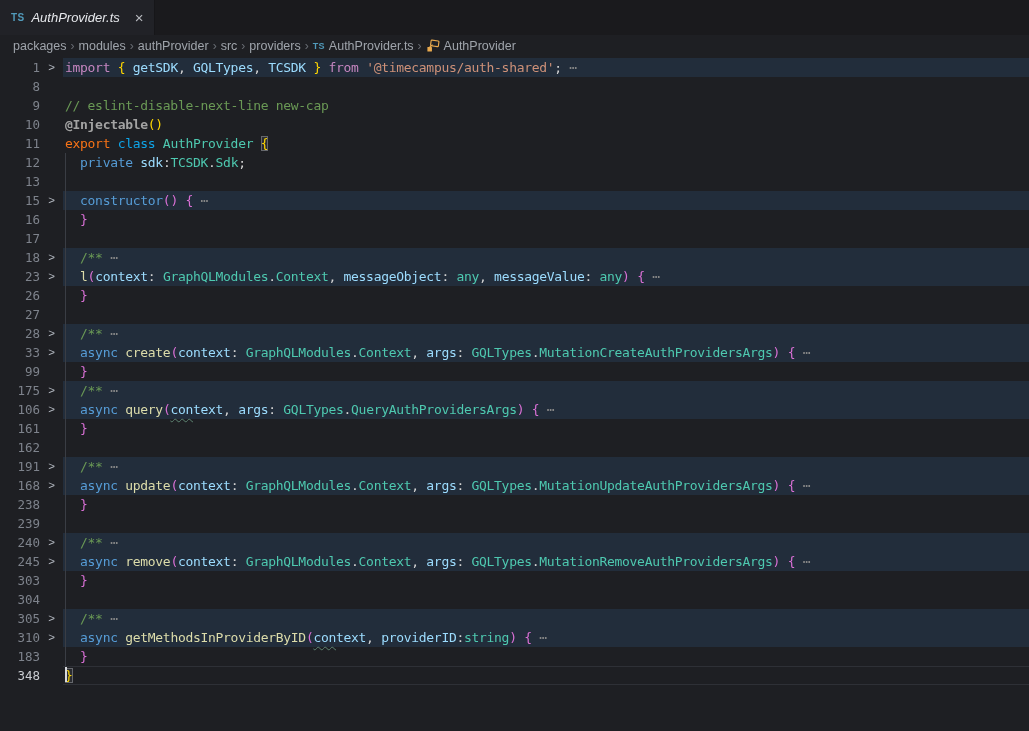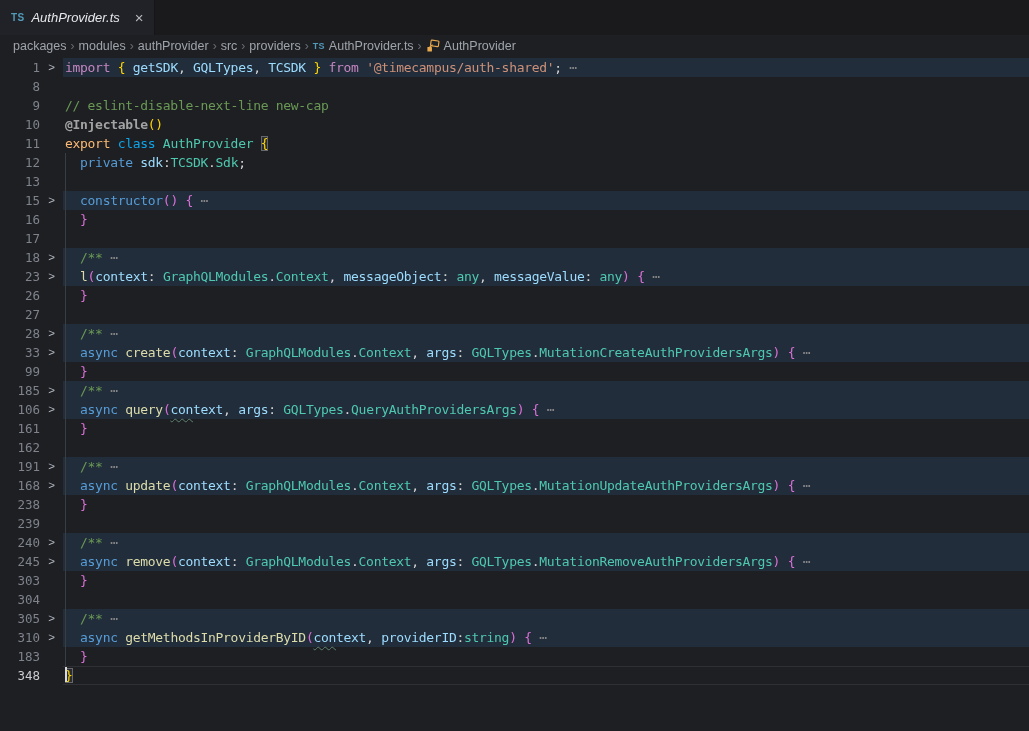--- a/index.html
+++ b/index.html
@@ -107,34 +107,34 @@
         </span>
         <span>AuthProvider</span>
       </span>
     </div>
 
   <div class="editor">
       <div class="row hl"><span class="ln">1</span><span class="fold">&gt;</span><span class="code"><span style="color: rgb(197, 134, 192);">import </span><span style="color: rgb(255, 215, 0);">{ </span><span style="color: rgb(156, 220, 254);">getSDK</span><span style="color: rgb(212, 212, 212);">, </span><span style="color: rgb(156, 220, 254);">GQLTypes</span><span style="color: rgb(212, 212, 212);">, </span><span style="color: rgb(156, 220, 254);">TCSDK</span><span style="color: rgb(255, 215, 0);"> }</span><span style="color: rgb(197, 134, 192);"> from </span><span style="color: rgb(206, 145, 120);">'@timecampus/auth-shared'</span><span style="color: rgb(212, 212, 212);">;</span><span style="color: rgb(134, 134, 134);"> ⋯</span></span></div>
       <div class="row"><span class="ln">8</span><span class="fold"></span><span class="code"></span></div>
       <div class="row"><span class="ln">9</span><span class="fold"></span><span class="code"><span style="color: rgb(106, 153, 85);">// eslint-disable-next-line new-cap</span></span></div>
       <div class="row"><span class="ln">10</span><span class="fold"></span><span class="code"><span style="color: #a3a3a3; font-weight: bold;">@Injectable</span><span style="color: rgb(255, 215, 0);">()</span></span></div>
-      <div class="row"><span class="ln">11</span><span class="fold"></span><span class="code"><span style="color: #fdba74;">export </span><span style="color: #0ea5e9;">class </span><span style="color: rgb(78, 201, 176);">AuthProvider </span><span class="bm" style="color: rgb(255, 215, 0);">{</span></span></div>
+      <div class="row"><span class="ln">11</span><span class="fold"></span><span class="code"><span style="color: #f97316;">export </span><span style="color: #0ea5e9;">class </span><span style="color: rgb(78, 201, 176);">AuthProvider </span><span class="bm" style="color: rgb(255, 215, 0);">{</span></span></div>
       <div class="row"><span class="ln">12</span><span class="fold"></span><span class="code"><span class="guide"></span><span style="color: rgb(212, 212, 212);">  </span><span style="color: rgb(86, 156, 214);">private </span><span style="color: rgb(156, 220, 254);">sdk</span><span style="color: rgb(212, 212, 212);">:</span><span style="color: rgb(78, 201, 176);">TCSDK</span><span style="color: rgb(212, 212, 212);">.</span><span style="color: rgb(78, 201, 176);">Sdk</span><span style="color: rgb(212, 212, 212);">;</span></span></div>
       <div class="row"><span class="ln">13</span><span class="fold"></span><span class="code"><span class="guide"></span></span></div>
       <div class="row hl"><span class="ln">15</span><span class="fold">&gt;</span><span class="code"><span class="guide"></span><span style="color: rgb(212, 212, 212);">  </span><span style="color: rgb(86, 156, 214);">constructor</span><span style="color: rgb(218, 112, 214);">()</span><span style="color: rgb(218, 112, 214);"> {</span><span style="color: rgb(134, 134, 134);"> ⋯</span></span></div>
       <div class="row"><span class="ln">16</span><span class="fold"></span><span class="code"><span class="guide"></span><span style="color: rgb(218, 112, 214);">  }</span></span></div>
       <div class="row"><span class="ln">17</span><span class="fold"></span><span class="code"><span class="guide"></span></span></div>
       <div class="row hl"><span class="ln">18</span><span class="fold">&gt;</span><span class="code"><span class="guide"></span><span style="color: rgb(212, 212, 212);">  </span><span style="color: rgb(106, 153, 85);">/**</span><span style="color: rgb(134, 134, 134);"> ⋯</span></span></div>
       <div class="row hl"><span class="ln">23</span><span class="fold">&gt;</span><span class="code"><span class="guide"></span><span style="color: rgb(212, 212, 212);">  </span><span style="color: rgb(220, 220, 170);">l</span><span style="color: rgb(218, 112, 214);">(</span><span style="color: rgb(156, 220, 254);">context</span><span style="color: rgb(212, 212, 212);">: </span><span style="color: rgb(78, 201, 176);">GraphQLModules</span><span style="color: rgb(212, 212, 212);">.</span><span style="color: rgb(78, 201, 176);">Context</span><span style="color: rgb(212, 212, 212);">, </span><span style="color: rgb(156, 220, 254);">messageObject</span><span style="color: rgb(212, 212, 212);">: </span><span style="color: rgb(78, 201, 176);">any</span><span style="color: rgb(212, 212, 212);">, </span><span style="color: rgb(156, 220, 254);">messageValue</span><span style="color: rgb(212, 212, 212);">: </span><span style="color: rgb(78, 201, 176);">any</span><span style="color: rgb(218, 112, 214);">)</span><span style="color: rgb(218, 112, 214);"> {</span><span style="color: rgb(134, 134, 134);"> ⋯</span></span></div>
       <div class="row"><span class="ln">26</span><span class="fold"></span><span class="code"><span class="guide"></span><span style="color: rgb(218, 112, 214);">  }</span></span></div>
       <div class="row"><span class="ln">27</span><span class="fold"></span><span class="code"><span class="guide"></span></span></div>
       <div class="row hl"><span class="ln">28</span><span class="fold">&gt;</span><span class="code"><span class="guide"></span><span style="color: rgb(212, 212, 212);">  </span><span style="color: rgb(106, 153, 85);">/**</span><span style="color: rgb(134, 134, 134);"> ⋯</span></span></div>
       <div class="row hl"><span class="ln">33</span><span class="fold">&gt;</span><span class="code"><span class="guide"></span><span style="color: rgb(212, 212, 212);">  </span><span style="color: rgb(86, 156, 214);">async </span><span style="color: rgb(220, 220, 170);">create</span><span style="color: rgb(218, 112, 214);">(</span><span style="color: rgb(156, 220, 254);">context</span><span style="color: rgb(212, 212, 212);">: </span><span style="color: rgb(78, 201, 176);">GraphQLModules</span><span style="color: rgb(212, 212, 212);">.</span><span style="color: rgb(78, 201, 176);">Context</span><span style="color: rgb(212, 212, 212);">, </span><span style="color: rgb(156, 220, 254);">args</span><span style="color: rgb(212, 212, 212);">: </span><span style="color: rgb(78, 201, 176);">GQLTypes</span><span style="color: rgb(212, 212, 212);">.</span><span style="color: rgb(78, 201, 176);">MutationCreateAuthProvidersArgs</span><span style="color: rgb(218, 112, 214);">)</span><span style="color: rgb(218, 112, 214);"> {</span><span style="color: rgb(134, 134, 134);"> ⋯</span></span></div>
       <div class="row"><span class="ln">99</span><span class="fold"></span><span class="code"><span class="guide"></span><span style="color: rgb(218, 112, 214);">  }</span></span></div>
-      <div class="row hl"><span class="ln">185</span><span class="fold">&gt;</span><span class="code"><span class="guide"></span><span style="color: rgb(212, 212, 212);">  </span><span style="color: rgb(106, 153, 85);">/**</span><span style="color: rgb(134, 134, 134);"> ⋯</span></span></div>
+      <div class="row hl"><span class="ln">175</span><span class="fold">&gt;</span><span class="code"><span class="guide"></span><span style="color: rgb(212, 212, 212);">  </span><span style="color: rgb(106, 153, 85);">/**</span><span style="color: rgb(134, 134, 134);"> ⋯</span></span></div>
       <div class="row hl"><span class="ln">106</span><span class="fold">&gt;</span><span class="code"><span class="guide"></span><span style="color: rgb(212, 212, 212);">  </span><span style="color: rgb(86, 156, 214);">async </span><span style="color: rgb(220, 220, 170);">query</span><span style="color: rgb(218, 112, 214);">(</span><span class="sq" style="color: rgb(156, 220, 254);">con</span><span style="color: rgb(156, 220, 254);">text</span><span style="color: rgb(212, 212, 212);">, </span><span style="color: rgb(156, 220, 254);">args</span><span style="color: rgb(212, 212, 212);">: </span><span style="color: rgb(78, 201, 176);">GQLTypes</span><span style="color: rgb(212, 212, 212);">.</span><span style="color: rgb(78, 201, 176);">QueryAuthProvidersArgs</span><span style="color: rgb(218, 112, 214);">)</span><span style="color: rgb(218, 112, 214);"> {</span><span style="color: rgb(134, 134, 134);"> ⋯</span></span></div>
       <div class="row"><span class="ln">161</span><span class="fold"></span><span class="code"><span class="guide"></span><span style="color: rgb(218, 112, 214);">  }</span></span></div>
       <div class="row"><span class="ln">162</span><span class="fold"></span><span class="code"><span class="guide"></span></span></div>
       <div class="row hl"><span class="ln">191</span><span class="fold">&gt;</span><span class="code"><span class="guide"></span><span style="color: rgb(212, 212, 212);">  </span><span style="color: rgb(106, 153, 85);">/**</span><span style="color: rgb(134, 134, 134);"> ⋯</span></span></div>
       <div class="row hl"><span class="ln">168</span><span class="fold">&gt;</span><span class="code"><span class="guide"></span><span style="color: rgb(212, 212, 212);">  </span><span style="color: rgb(86, 156, 214);">async </span><span style="color: rgb(220, 220, 170);">update</span><span style="color: rgb(218, 112, 214);">(</span><span style="color: rgb(156, 220, 254);">context</span><span style="color: rgb(212, 212, 212);">: </span><span style="color: rgb(78, 201, 176);">GraphQLModules</span><span style="color: rgb(212, 212, 212);">.</span><span style="color: rgb(78, 201, 176);">Context</span><span style="color: rgb(212, 212, 212);">, </span><span style="color: rgb(156, 220, 254);">args</span><span style="color: rgb(212, 212, 212);">: </span><span style="color: rgb(78, 201, 176);">GQLTypes</span><span style="color: rgb(212, 212, 212);">.</span><span style="color: rgb(78, 201, 176);">MutationUpdateAuthProvidersArgs</span><span style="color: rgb(218, 112, 214);">)</span><span style="color: rgb(218, 112, 214);"> {</span><span style="color: rgb(134, 134, 134);"> ⋯</span></span></div>
       <div class="row"><span class="ln">238</span><span class="fold"></span><span class="code"><span class="guide"></span><span style="color: rgb(218, 112, 214);">  }</span></span></div>
       <div class="row"><span class="ln">239</span><span class="fold"></span><span class="code"><span class="guide"></span></span></div>
       <div class="row hl"><span class="ln">240</span><span class="fold">&gt;</span><span class="code"><span class="guide"></span><span style="color: rgb(212, 212, 212);">  </span><span style="color: rgb(106, 153, 85);">/**</span><span style="color: rgb(134, 134, 134);"> ⋯</span></span></div>
       <div class="row hl"><span class="ln">245</span><span class="fold">&gt;</span><span class="code"><span class="guide"></span><span style="color: rgb(212, 212, 212);">  </span><span style="color: rgb(86, 156, 214);">async </span><span style="color: rgb(220, 220, 170);">remove</span><span style="color: rgb(218, 112, 214);">(</span><span style="color: rgb(156, 220, 254);">context</span><span style="color: rgb(212, 212, 212);">: </span><span style="color: rgb(78, 201, 176);">GraphQLModules</span><span style="color: rgb(212, 212, 212);">.</span><span style="color: rgb(78, 201, 176);">Context</span><span style="color: rgb(212, 212, 212);">, </span><span style="color: rgb(156, 220, 254);">args</span><span style="color: rgb(212, 212, 212);">: </span><span style="color: rgb(78, 201, 176);">GQLTypes</span><span style="color: rgb(212, 212, 212);">.</span><span style="color: rgb(78, 201, 176);">MutationRemoveAuthProvidersArgs</span><span style="color: rgb(218, 112, 214);">)</span><span style="color: rgb(218, 112, 214);"> {</span><span style="color: rgb(134, 134, 134);"> ⋯</span></span></div>
       <div class="row"><span class="ln">303</span><span class="fold"></span><span class="code"><span class="guide"></span><span style="color: rgb(218, 112, 214);">  }</span></span></div>

